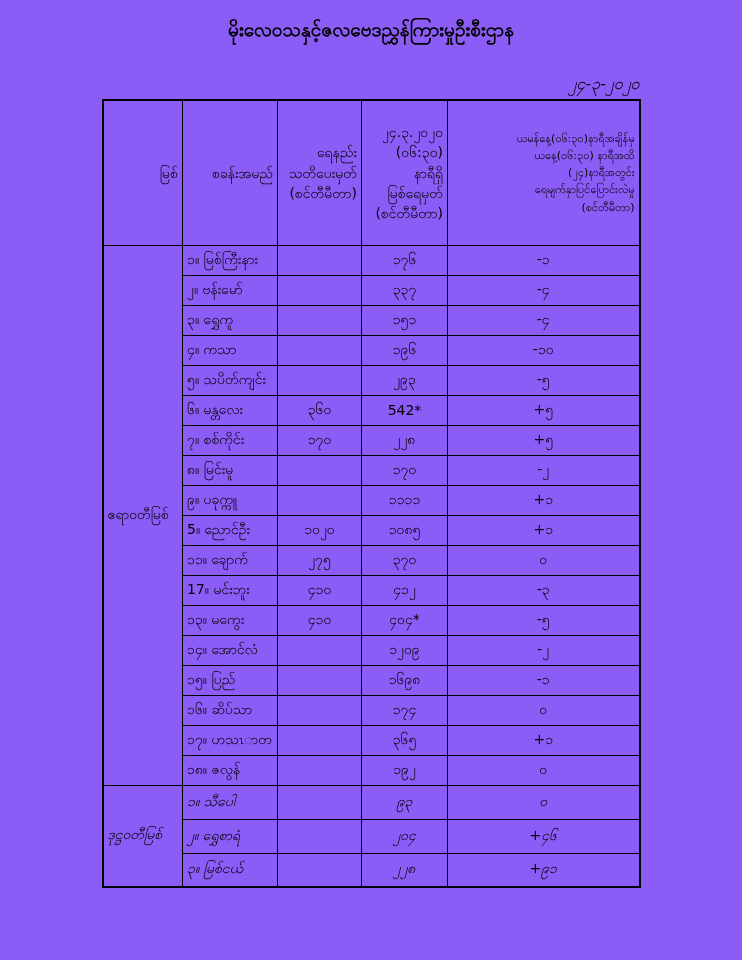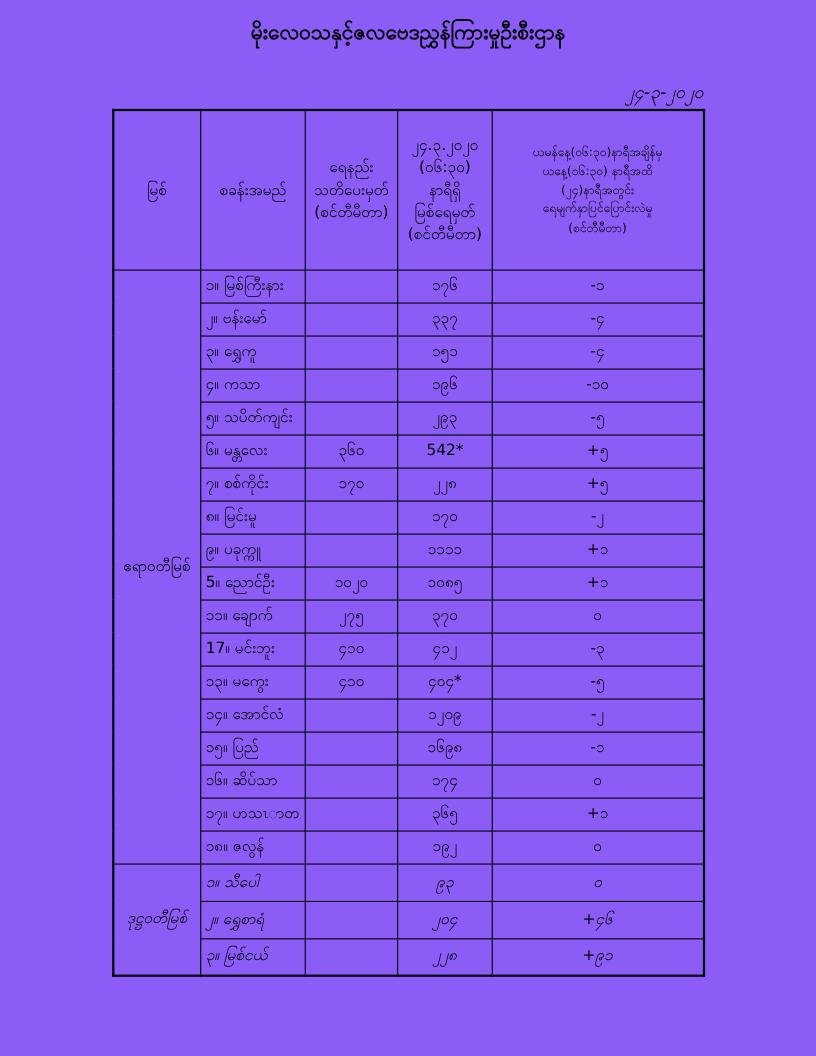--- a/index.html
+++ b/index.html
@@ -40,31 +40,31 @@
   table.river-table th,
   table.river-table td {
     border: 1px solid #000;
     padding: 1px 4px;
     font-size: 14px;
     overflow: hidden;
   }
   table.river-table { border: 2px solid #000; }
   thead th {
     height: 145px;
-    text-align: center;
+    text-align: right;
     vertical-align: middle;
     font-weight: normal;
     white-space: pre-line;
     line-height: 1.45;
   }
   thead th.col-change { font-size: 11px; line-height: 1.55; }
   tbody td { height: 30px; }
   tr.group-1-row td { height: 34px; font-style: italic; }
   td.cell-river {
-    text-align: center;
+    text-align: left;
     vertical-align: middle;
     font-size: 14px;
   }
   td.cell-station {
     text-align: left;
     padding-left: 7px;
     vertical-align: middle;
     margin-left: 36px;
   }
   td.cell-num {

